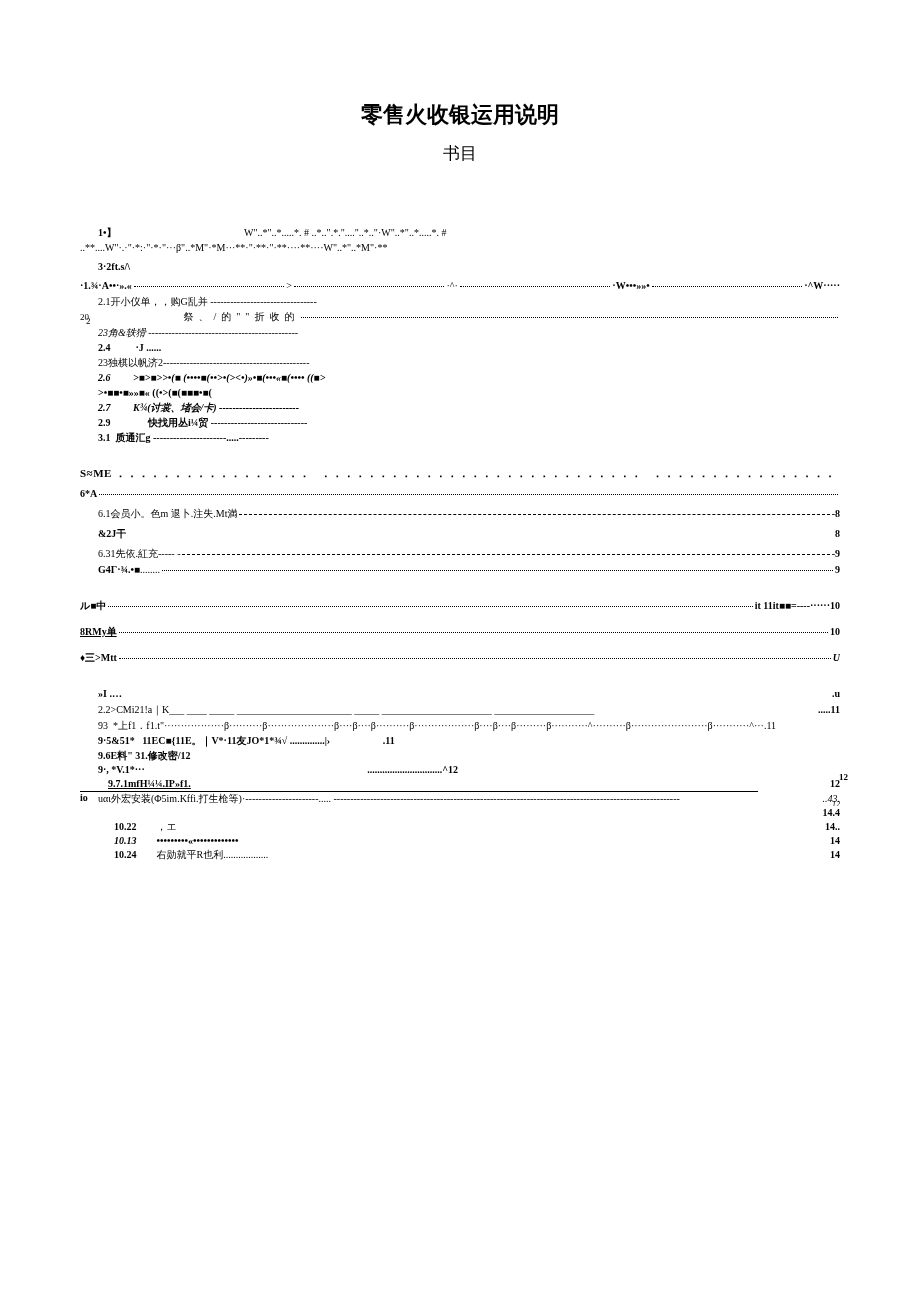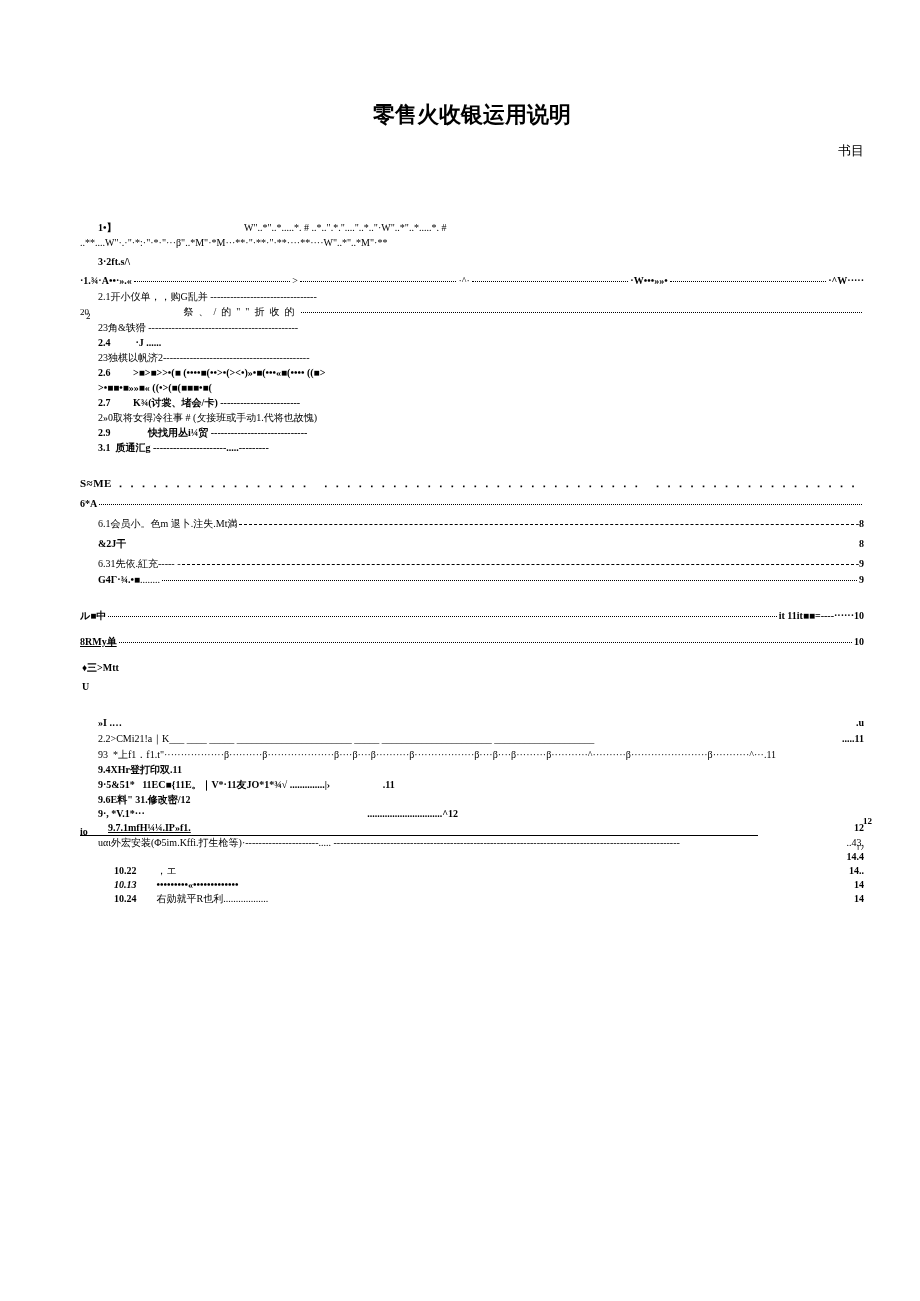--- a/index.html
+++ b/index.html
@@ -5,32 +5,32 @@
   body {
     margin: 0;
     padding: 0;
     font-family: "SimSun", "Songti SC", serif;
     background: #fff;
     width: 920px;
     color: #000;
     font-size: 10px;
   }
   .page {
-    padding: 100px 56px 40px 80px;
+    padding: 100px 80px 40px 80px;
     box-sizing: border-box;
   }
   h1.title {
     text-align: center;
     font-size: 22px;
     font-weight: bold;
     margin: 0 0 12px 0;
   }
   .subtitle {
-    text-align: right;
-    font-size: 13px;
+    text-align: center;
+    font-size: 17px;
     margin: 0 0 60px 0;
   }
   .toc-line {
     font-size: 10px;
     line-height: 1.6;
     white-space: nowrap;
     overflow: hidden;
     display: flex;
     align-items: baseline;
   }
@@ -46,21 +46,21 @@
     position: relative;
     top: -2px;
   }
   .toc-line .pg {
     flex: 0 0 auto;
   }
   .indent1 { padding-left: 18px; }
   .indent2 { padding-left: 34px; }
   .block { margin-top: 20px; }
   .bold { font-weight: bold; }
-  .italic { }
+  .italic { font-style: italic; }
   .spread { letter-spacing: 0.5px; }
   .noflex { display: block; }
   .float-right { float: right; }
   .clear { clear: both; }
   .tight { line-height: 1.4; }
   .raw { font-size: 10px; line-height: 1.5; white-space: pre; overflow: hidden; }
   .mt { margin-top: 4px; }
 </style>
 </head>
 <body>
@@ -93,21 +93,20 @@
         <span class="lbl" style="position:relative; top:4px; left:-3px; font-size:9px;"> 2</span>
       <span class="lbl" style="margin-left:90px; letter-spacing:5px;">祭、/的""折收的</span>
         <span class="dots"></span>
     </div>
     <div class="indent1 raw italic">23角&amp;轶猾 ---------------------------------------------</div>
     <div class="indent1 raw bold">2.4          ·J ......</div>
     <div class="indent1 raw">23独棋以帆济2--------------------------------------------</div>
     <div class="indent1 raw italic bold">2.6         &gt;■&gt;■&gt;&gt;•(■ (••••■(••&gt;•(&gt;&lt;•)»•■(•••«■(•••• ((■&gt;</div>
     <div class="indent1 raw bold">&gt;•■■•■»»■« ((•&gt;(■(■■■•■(</div>
     <div class="indent1 raw italic bold">2.7         K¾(讨裳、堵会/卡) ------------------------</div>
-    <div class="indent1 raw italic">2»0取将女得冷往事 # (攵接班或手动1.代将也故愧)</div>
     <div class="indent1 raw bold">2.9               快找用丛i¼贸 -----------------------------</div>
     <div class="indent1 raw bold">3.1  质通汇g ----------------------.....---------</div>
   </div>
 
   <div class="block">
     <div class="raw bold spread" style="font-size:11px;">S≈ME ．．．．．．．．．．．．．．．．．   ．．．．．．．．．．．．．．．．．．．．．．．．．．．．   ．．．．．．．．．．．．．．．．．．</div>
     <div class="toc-line bold mt">
       <span class="lbl">6*A</span>
         <span class="dots"></span>
     </div>
@@ -138,49 +137,48 @@
     <div class="toc-line bold">
       <span class="lbl">ル■中</span>
         <span class="dots"></span>
         <span class="pg">it 11it■■=----······10</span>
     </div>
     <div class="toc-line bold mt" style="margin-top:10px;">
       <span class="lbl" style="text-decoration:underline;">8RMy单</span>
         <span class="dots"></span>
         <span class="pg">10</span>
     </div>
-    <div class="toc-line bold" style="margin-top:10px;flex-direction:column;">
+    <div class="toc-line bold" style="margin-top:10px;">
       <span class="lbl">♦三&gt;Mtt</span>
         <span class="dots"></span>
         <span class="pg italic">U</span>
     </div>
   </div>
 
   <div class="block">
     <div class="toc-line indent1">
       <span class="lbl bold">»I                     .…</span>
         <span style="flex:1;"></span>
         <span class="pg bold">.u</span>
     </div>
     <div class="toc-line indent1">
       <span class="lbl">2.2&gt;CMi21!a｜K___  ____ _____  _______________________ _____ ______________________ ____________________</span>
         <span style="flex:1;"></span>
         <span class="pg bold">.....11</span>
     </div>
     <div class="indent1 raw">93  *上f1．f1.t"··················β··········β····················β····β····β··········β··················β····β····β·········β···········^··········β·······················β···········^···.11</div>
-    <div class="indent1 raw bold">9.4XHr登打印双.11</div>
     <div class="indent1 raw bold">9·5&amp;51*   11EC■{11E。｜V*·11友JO*1*¾√ ..............|›                     .11</div>
     <div class="indent1 raw bold">9.6E料" 31.修改密/12</div>
     <div class="indent1 noflex tight">
       <span class="bold">9·,  *V.1*···</span>
       <span class="bold" style="margin-left:220px;">..............................^12</span>
     </div>
 
     <div class="noflex tight" style="position:relative;">
-      <span class="bold" style="position:absolute; left:0; top:4px;">io</span>
+      <span class="bold" style="position:absolute; left:0; top:14px;">io</span>
       <span class="indent2 bold" style="text-decoration:underline; padding-left:28px; display:inline-block; width:650px; border-bottom:1px solid #000;">   9.7.1mfH¼¼.IP»f1.</span>
       <span class="float-right bold" style="position:relative;">
         <span>12</span>
         <span style="position:absolute; top:-6px; right:-8px; font-size:9px;">12</span>
       </span>
       <div class="clear"></div>
     </div>
 
     <div class="toc-line indent1 tight" style="position:relative;">
       <span class="lbl">uαι外宏安装(Φ5im.Kffi.打生枪等)·----------------------..... --------------------------------------------------------------------------------------------------------</span>

